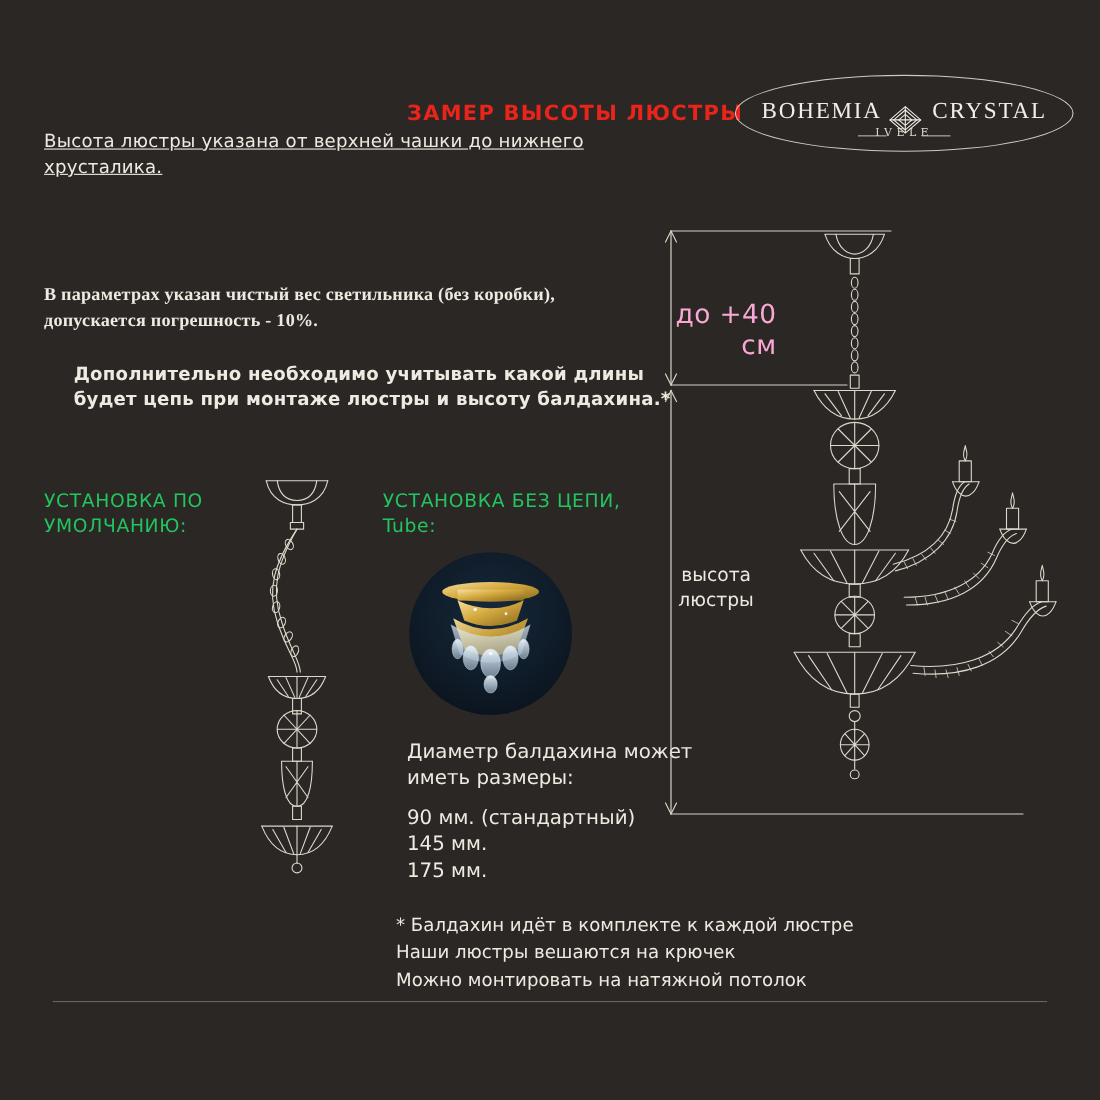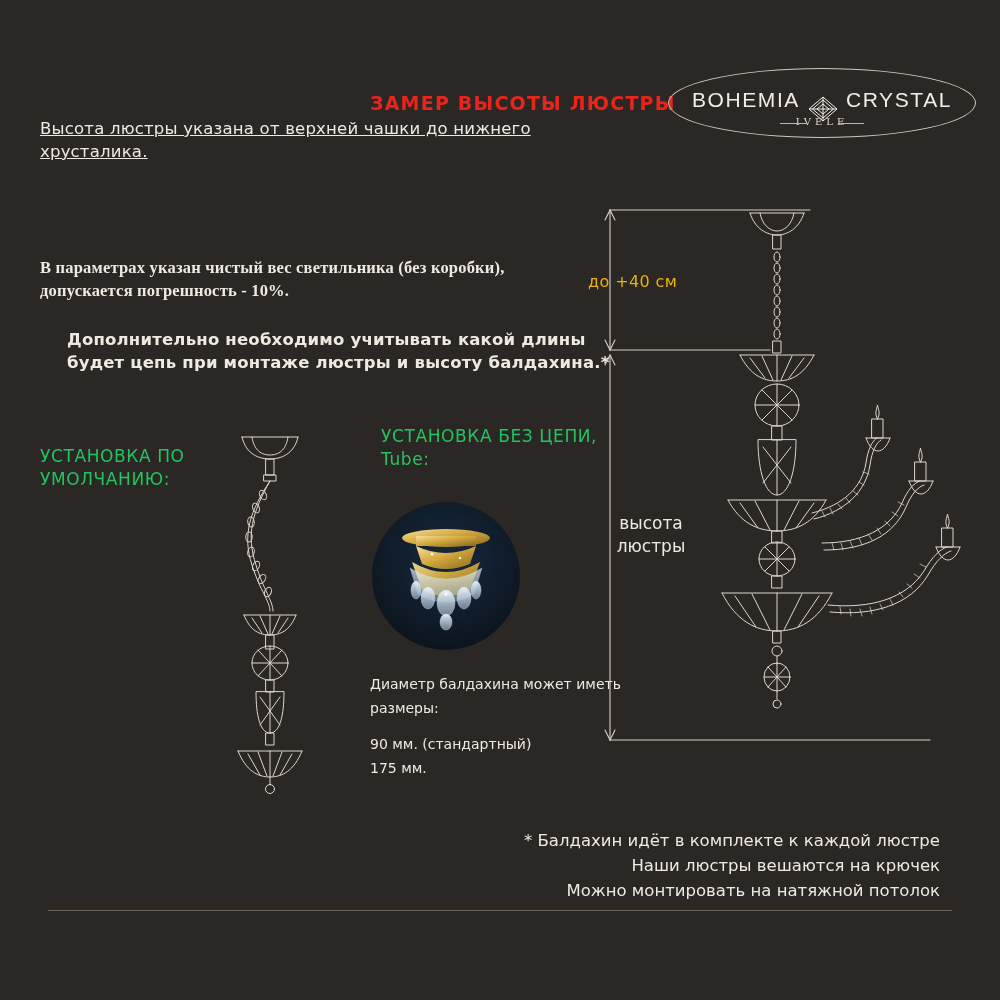--- a/index.html
+++ b/index.html
@@ -27,21 +27,21 @@
   .logo{
     position:absolute;left:668px;top:28px;width:310px;height:72px;
   }
   .logo-oval{
     position:absolute;left:0;top:0;width:308px;height:70px;
     border:1px solid #cfc9bd;border-radius:50%;
     box-sizing:border-box;
   }
   .logo-text{
     position:absolute;left:0;top:20px;width:308px;text-align:center;
-    font-family:Liberation Sans, sans-serif;
+    font-family:Liberation Serif, serif;
     font-size:21px;letter-spacing:1.6px;color:#f2eee6;
     white-space:nowrap;
   }
   .logo-text .gap{display:inline-block;width:46px;}
   .logo-diamond{
     position:absolute;left:50%;top:28px;margin-left:-17px;
     width:34px;height:26px;
   }
   .logo-sub{
     position:absolute;left:0;top:48px;width:308px;text-align:center;
@@ -62,57 +62,57 @@
   .p2{top:185px;width:520px;font-weight:bold;}
   .p3{top:256px;width:520px;font-weight:bold;font-family:Liberation Serif, serif;}
   .p4{top:328px;width:580px;font-weight:bold;margin-left:27px;}
 
   
   .sec-label{
     position:absolute;font-size:17px;line-height:23px;letter-spacing:.6px;
     color:#22c55e;
   }
   .sec-default{left:40px;top:445px;width:230px;}
-  .sec-nochain{left:348px;top:425px;width:240px;margin-left:33px;}
+  .sec-nochain{left:348px;top:445px;width:240px;}
 
   
   .drawing{position:absolute;}
   .dwg-default{left:190px;top:415px;width:160px;height:400px;}
   .dwg-big{left:600px;top:195px;width:390px;height:560px;}
   .dwg-default svg, .dwg-big svg{display:block;}
 
   
   .photo{
     position:absolute;left:372px;top:502px;width:148px;height:148px;
     border-radius:50%;
     background:radial-gradient(circle at 50% 38%, #16293c 0%, #0d1722 70%, #070d14 100%);
     overflow:hidden;
   }
 
   
   .bald{
     position:absolute;left:370px;top:672px;width:300px;
-    font-size:14px;line-height:24px;color:#efeae1;
+    font-size:18px;line-height:24px;color:#efeae1;
   }
   .bald .sizes{margin-top:12px;}
 
   
   .h-label{
     position:absolute;left:604px;top:512px;width:94px;
     text-align:center;font-size:17px;line-height:23px;color:#efeae1;
   }
   .top-label{
     position:absolute;left:588px;top:272px;width:118px;
-    text-align:left;font-size:16px;color:#eab308;letter-spacing:.4px;
+    text-align:right;font-size:24px;color:#f9a8d4;letter-spacing:.4px;
   }
 
   
   .footnotes{
-    position:absolute;right:60px;top:828px;width:600px;
-    text-align:right;font-size:16.5px;line-height:25px;color:#efeae1;
+    position:absolute;right:40px;top:828px;width:600px;
+    font-size:16.5px;line-height:25px;color:#efeae1;
   }
   .rule{
     position:absolute;left:48px;top:910px;width:904px;height:1px;
     background:#6d6257;
   }
 </style>
 </head>
 <body>
 
 <div class="page">
@@ -235,20 +235,21 @@
         <circle cx="88" cy="56" r="1.3"></circle>
         <circle cx="74" cy="92" r="1.6"></circle>
       </g>
     </svg>
   </div>
 
   <div class="bald">
     <div>Диаметр балдахина может иметь размеры:</div>
     <div class="sizes">
       <div>90 мм. (стандартный)</div>
+      <div>145 мм.</div>
       <div>175 мм.</div>
     </div>
   </div>
 
   <div class="drawing dwg-big">
     <svg width="390" height="560" viewBox="0 0 390 560">
       <g stroke="#d8d2c6" fill="none" stroke-width="1.1" stroke-linecap="round">
 
         <path d="M10 15 H210"></path>
 

